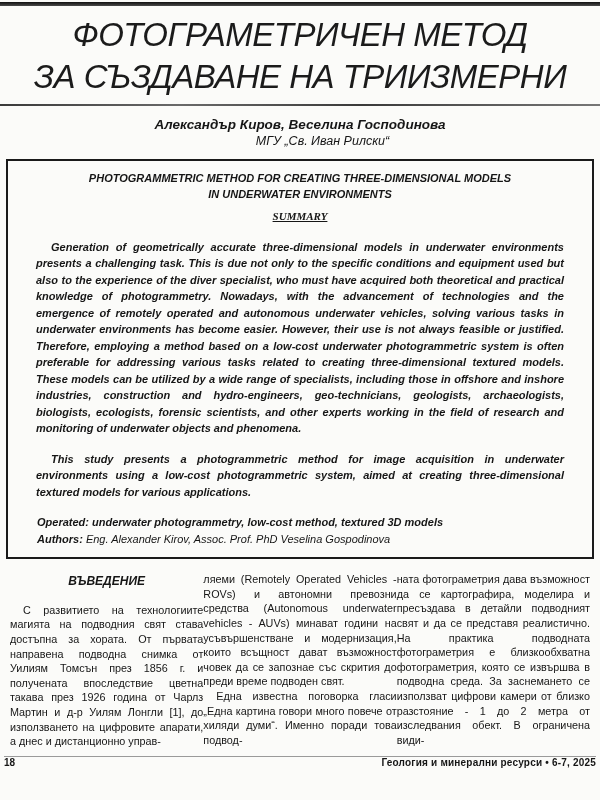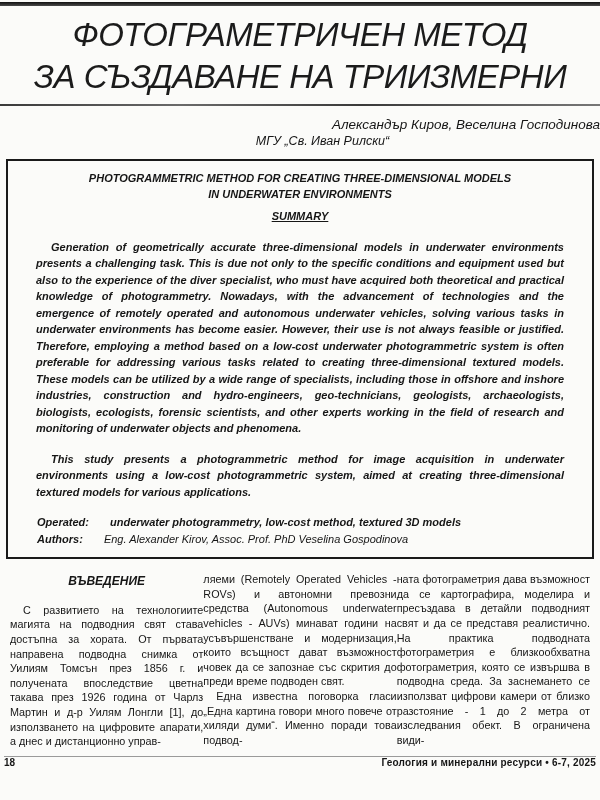--- a/index.html
+++ b/index.html
@@ -27,48 +27,49 @@
     line-height:1.26;
     letter-spacing:-0.5px;
     color:#1b1b1b;
   }
   .title .line{display:block;}
   .title-divider{
     margin-top:7px;height:2px;width:100%;
     background:linear-gradient(90deg,#3a3a3a,#6a6a6a 30%,#3a3a3a 60%,#777);
   }
   .authors-line{
-    margin-top:11px;text-align:right;
-    font-weight:normal;font-style:italic;font-size:13.5px;
+    margin-top:11px;text-align:center;
+    font-weight:bold;font-style:italic;font-size:13.5px;
   }
   .affiliation-line{
     margin-top:2px;text-align:center;
     font-style:italic;font-size:12.5px;padding-left:45px;
   }
   
   .abstract-box{
     margin:11px 6px 0 6px;
     border:2px solid #1a1a1a;
     padding:9px 14px 10px 14px;
     font-style:italic;
     font-weight:bold;
     font-size:11px;
     line-height:16.5px;
   }
   .abstract-title{text-align:center;line-height:16px;margin-bottom:3px;}
   .abstract-title .line{display:block;}
   .summary-heading{
     text-align:center;text-decoration:underline;
     margin:6px 0 7px 0;
+    font-family:Liberation Serif, serif;
   }
   .abstract-par{
     margin:14px;text-align:justify;text-indent:15px;
   }
   .meta-line{margin:0;text-indent:15px;}
-  .meta-line .value{font-weight:bold;margin-left:18px;}
+  .meta-line .value{font-weight:bold;}
   .meta-line.authors .value{font-weight:normal;}
   
   .columns{
     display:flex;
     margin:13px 10px 0 10px;
     height:180px;overflow:hidden;
   }
   .col{
     flex:1 1 0;
     font-size:10.8px;line-height:14.6px;

